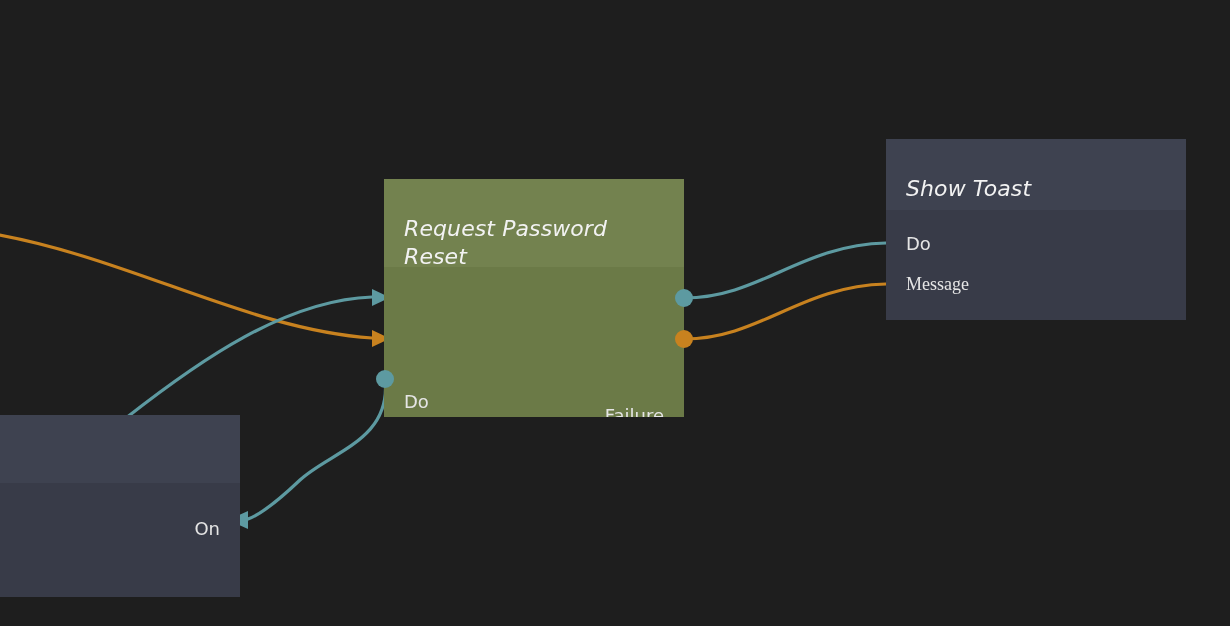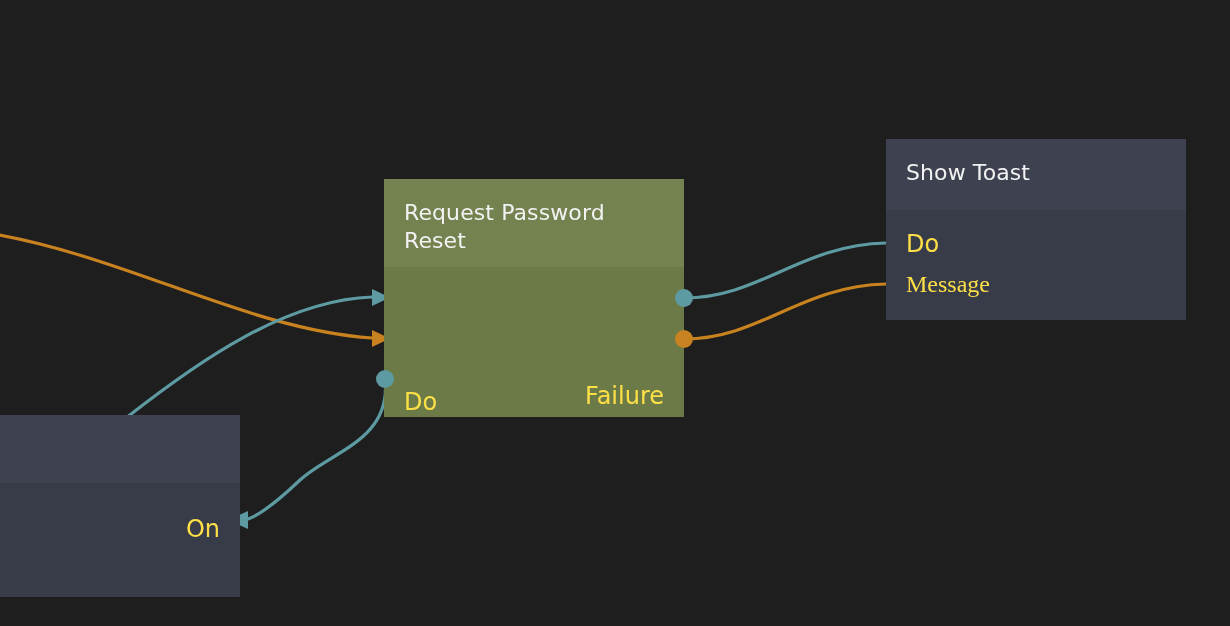--- a/index.html
+++ b/index.html
@@ -31,42 +31,43 @@
     overflow: visible;
   }
   .node-inner {
     position: absolute;
     left: 0; top: 0; right: 0; bottom: 0;
     overflow: hidden;
   }
   .node-header {
     box-sizing: border-box;
     width: 100%;
-    padding: 20px 20px 0 20px;
+    padding: 36px 20px 0 20px;
+    font-style: italic;
   }
   .node-title {
     color: #f2f2f2;
     font-size: 22px;
     line-height: 28px;
     font-weight: 400;
     letter-spacing: 0.1px;
     white-space: pre-line;
   }
   .node-body {
     position: relative;
     width: 100%;
     box-sizing: border-box;
   }
   .port-row {
     position: absolute;
     box-sizing: border-box;
     height: 26px;
     line-height: 26px;
-    color: #fde047;
-    font-size: 24px;
+    color: #e5e5e5;
+    font-size: 18px;
     white-space: nowrap;
   }
   .port-row.in  { left: 20px;  text-align: left; }
   .port-row.out { right: 20px; text-align: right; }
 
   
   #node-reset { left: 384px; top: 163px; width: 300px; height: 254px; }
   #node-reset .node-inner { background: #6b7a47; margin-top: 16px; }
   #node-reset .node-header { height: 88px; background: #73824f; }
 
@@ -108,21 +109,21 @@
   <div class="node" id="node-reset">
     <div class="node-inner">
       <div class="node-header">
         <div class="node-title">Request Password
 Reset</div>
       </div>
       <div class="node-body">
         <div class="port-row in" style="top:122px;">Do</div>
         <div class="port-row in" style="top:162px;">Email</div>
 
-        <div class="port-row out" style="top:116px;text-align:center;">Failure</div>
+        <div class="port-row out" style="top:136px;text-align:center;">Failure</div>
         <div class="port-row out" style="top:162px;">Error</div>
       </div>
     </div>
   </div>
 
   <div class="node" id="node-toast">
     <div class="node-inner">
       <div class="node-header">
         <div class="node-title">Show Toast</div>
       </div>

